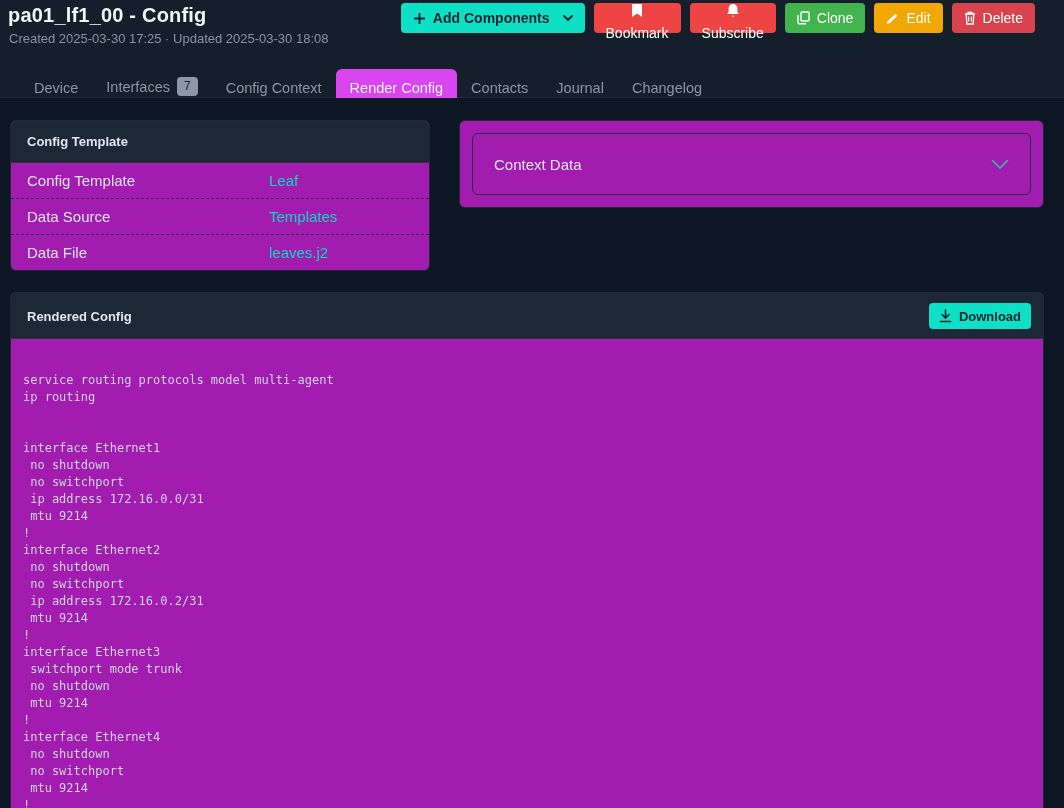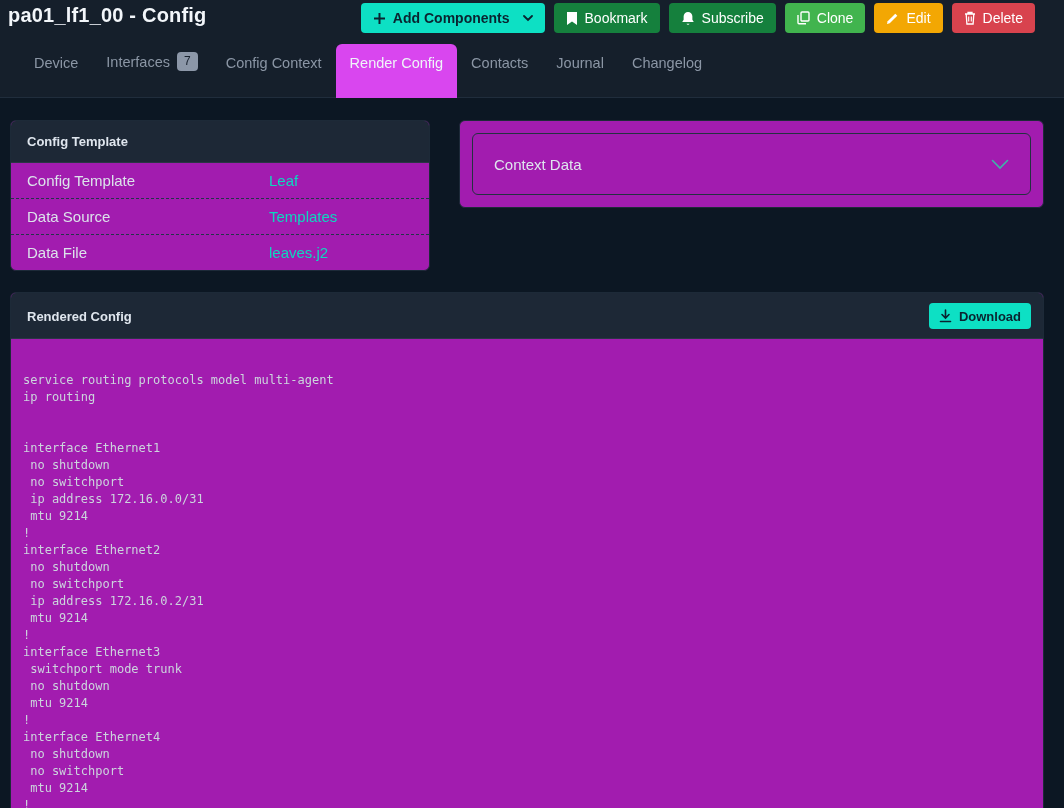--- a/index.html
+++ b/index.html
@@ -29,33 +29,33 @@
     display:flex; gap:9px;
   }
   .btn {
     height:30px; border-radius:4px; border:none; cursor:pointer;
     display:inline-flex; align-items:center; gap:7px; padding:0 12px;
     font-family:"Liberation Sans", sans-serif;
     font-size:14px; font-weight:500; color:#ffffff; white-space:nowrap;
   }
   .btn svg { flex:0 0 auto; }
   .btn-teal  { background:#0de0c4; color:#0a2430; font-weight:600; }
-  .btn-blue  { background:#15803d; }
+  .btn-blue  { background:#ef4444;flex-direction:column; }
   .btn-green { background:#41b44e; }
   .btn-amber { background:#f3a703; }
   .btn-red   { background:#d8434e; }
   .btn .caret { margin-left:6px; }
 
   
   .tabs {
     position:absolute; bottom:-1px; left:20px;
     display:flex; align-items:flex-end;
   }
   .tab {
-    padding:11px 14px 27px 14px;
+    padding:11px 14px 2px 14px;
     font-size:14.5px; color:#8b96a5; cursor:pointer;
     display:flex; align-items:center; gap:7px;
   }
   .tab.active {
     background:#d946ef; color:#eff4f9;
     border-radius:6px 6px 0 0;
   }
   .tab-badge {
     background:#8c97a8; color:#18222f;
     font-size:12px; font-weight:500; line-height:1;
@@ -123,20 +123,21 @@
     font-family:"DejaVu Sans Mono", monospace;
     font-size:12px; line-height:17px;
     color:#ccd5dd; white-space:pre;
   }
 </style>
 </head>
 <body>
 
 <div class="page-header">
   <div class="page-title">pa01_lf1_00 - Config</div>
+  <div class="page-subtitle">Created 2025-03-30 17:25 · Updated 2025-03-30 18:08</div>
 
   <div class="header-actions">
     <button class="btn btn-teal">
       <svg width="13" height="13" viewBox="0 0 13 13">
           <path d="M6.5 1v11M1 6.5h11" stroke="#0a2430" stroke-width="2" fill="none"></path>
         </svg>
       <span>Add Components</span>
       <svg class="caret" width="10" height="7" viewBox="0 0 10 7">
           <path d="M1 1l4 4 4-4" stroke="#0a2430" stroke-width="1.8" fill="none" stroke-linecap="round"></path>
         </svg>

